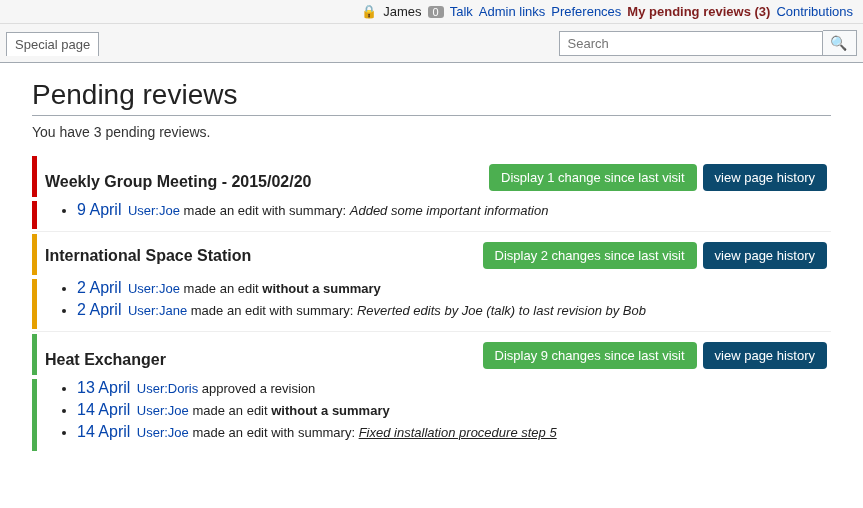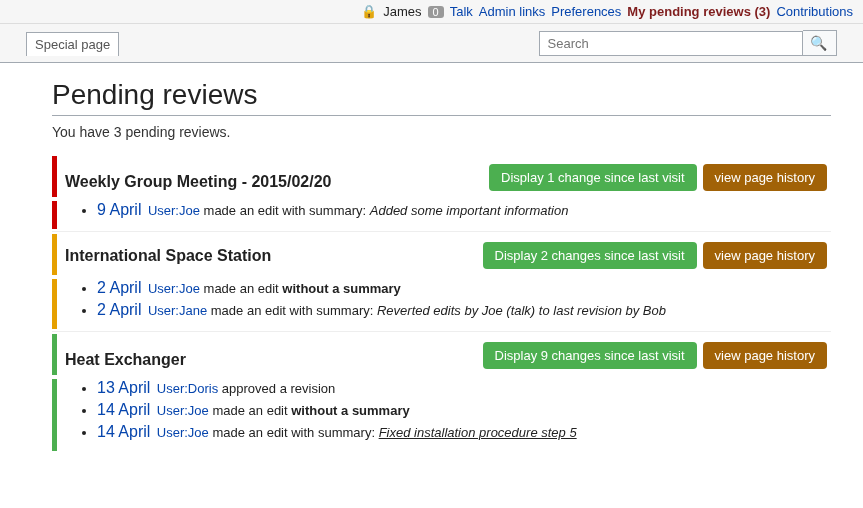--- a/index.html
+++ b/index.html
@@ -27,21 +27,21 @@
       color: #0645ad;
       text-decoration: none;
       cursor: pointer;
     }
     #topbar .bold-link { font-weight: bold; }
 
     
     #search-bar-row {
       background: #f6f6f6;
       border-bottom: 1px solid #a2a9b1;
-      padding: 6px 26px;
+      padding: 6px 6px;
       display: flex;
       align-items: center;
       gap: 8px;
     }
     #search-bar-row .special-page-label {
       font-size: 13px;
       color: #555;
       border: 1px solid #a2a9b1;
       border-bottom: none;
       padding: 4px 8px;
@@ -68,21 +68,20 @@
       background: #f8f9fa;
       padding: 4px 8px;
       cursor: pointer;
       font-size: 14px;
       color: #555;
     }
 
     
     #main {
       padding: 16px 32px;
-      margin-left: 20px;
     }
     #page-title {
       font-size: 28px;
       font-weight: normal;
       margin-bottom: 8px;
       border-bottom: 1px solid #a2a9b1;
       padding-bottom: 4px;
     }
     #subtitle {
       margin-bottom: 16px;
@@ -111,21 +110,21 @@
       background: #4caf50;
       color: #fff;
       border: none;
       border-radius: 4px;
       padding: 6px 12px;
       font-size: 13px;
       cursor: pointer;
       white-space: nowrap;
     }
     .btn-blue {
-      background: #a16207;
+      background: #0c4a6e;
       color: #fff;
       border: none;
       border-radius: 4px;
       padding: 6px 12px;
       font-size: 13px;
       cursor: pointer;
       white-space: nowrap;
     }
 
     .review-edits {

